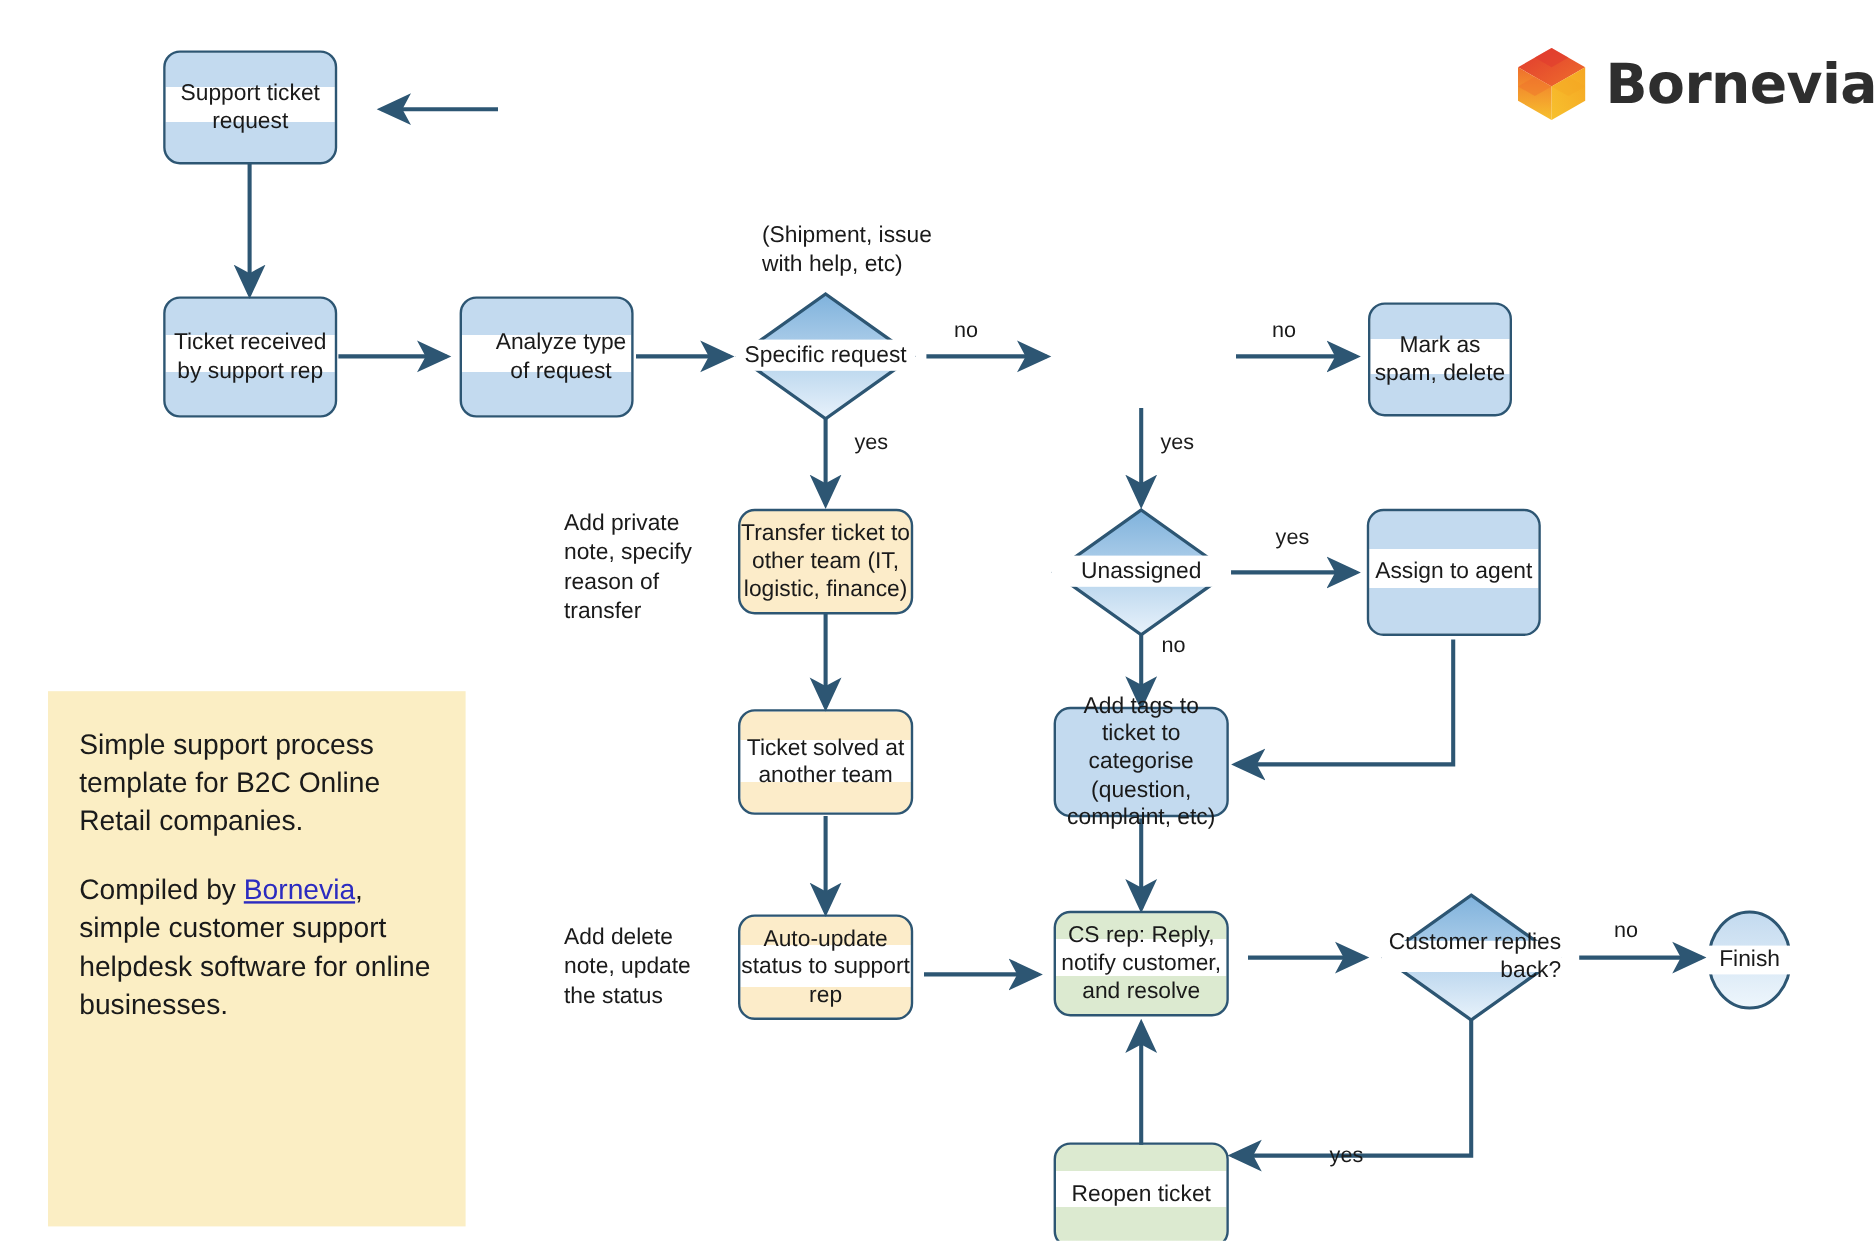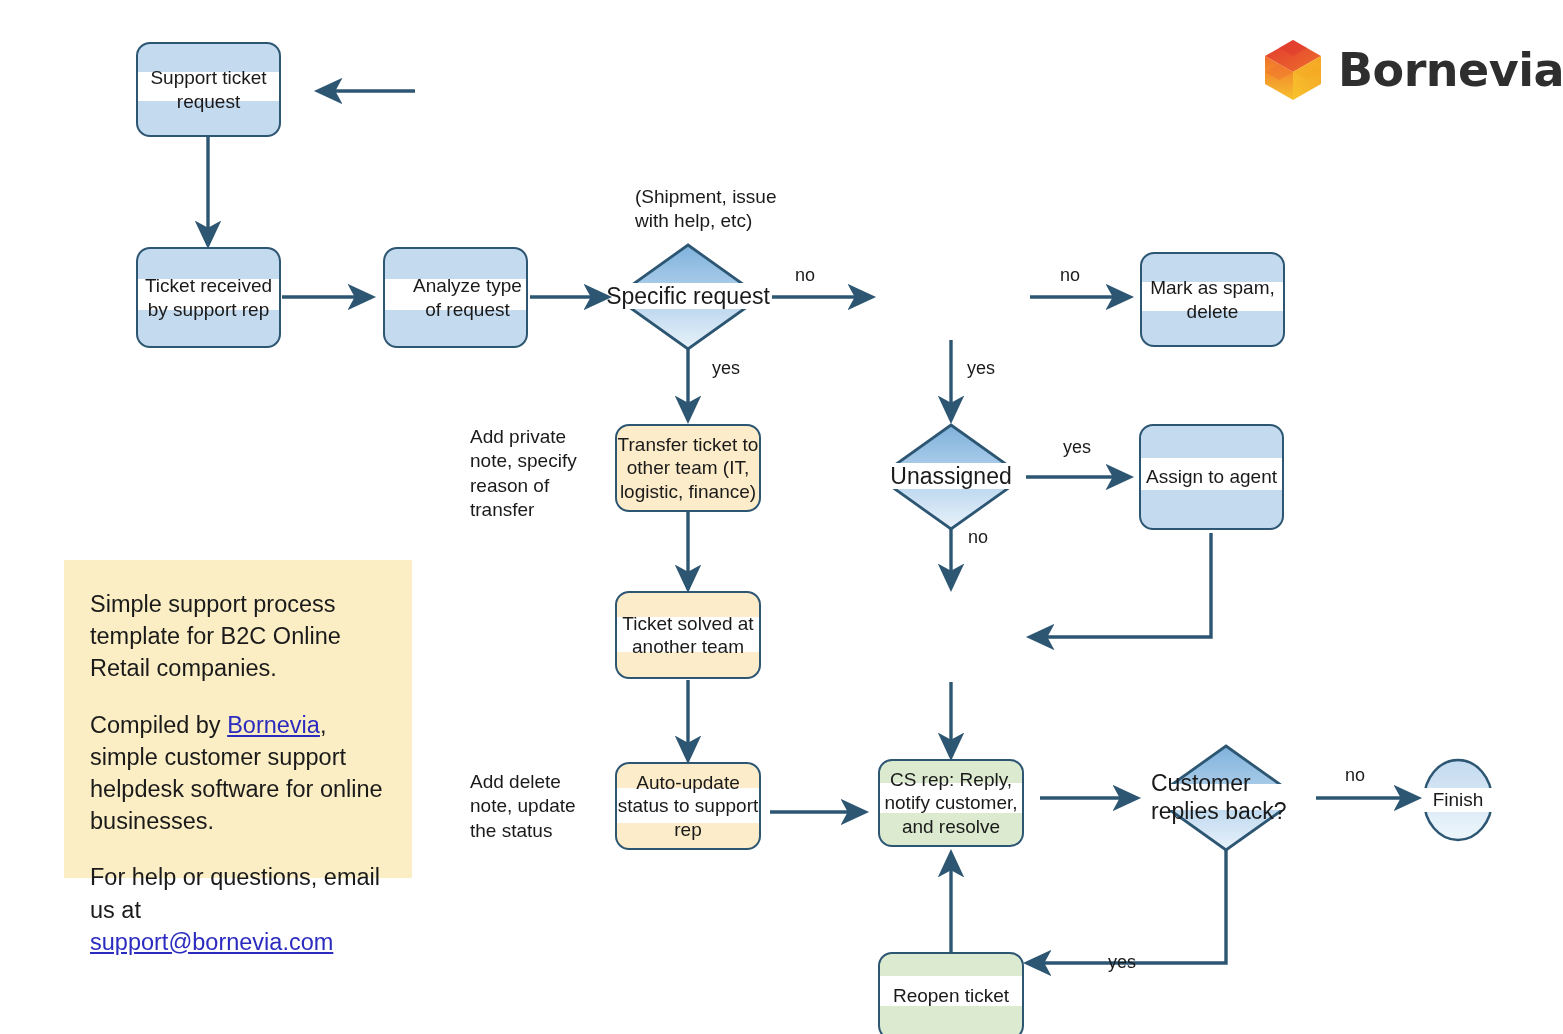--- a/index.html
+++ b/index.html
@@ -32,21 +32,21 @@
       linear-gradient(to bottom,
         #dcead0 0%, #dcead0 26%,
         #ffffff 26%, #ffffff 62%,
         #dcead0 62%, #dcead0 100%);}
   .proc.blue-solid{background:#c3daef;}
 
   
   .diamond{position:absolute;}
   .diamond svg{position:absolute;left:0;top:0;}
   .diamond .dlbl{position:absolute;left:50%;top:50%;transform:translate(-50%,-50%);
-        white-space:nowrap;text-align:left;font-size:23px;line-height:1.2;
+        white-space:nowrap;text-align:right;font-size:19px;line-height:1.2;
         background:transparent;}
 
   
   .term{position:absolute;}
   .term svg{position:absolute;left:0;top:0;}
   .term .tlbl{position:absolute;left:50%;top:50%;transform:translate(-50%,-50%);
         font-size:19px;white-space:nowrap;}
 
   
   .anno{position:absolute;font-size:19px;line-height:1.28;color:#1a1a1a;}
@@ -147,21 +147,21 @@
             <stop offset="100%" stop-color="#e8f2fb"></stop>
         </linearGradient>
       </defs>
       <polygon points="75,2 148,54 75,106 2,54" fill="url(#gD1)" stroke="#2d5673" stroke-width="2.8"></polygon>
       <rect x="0" y="40" width="150" height="26" fill="#ffffff"></rect>
     </svg>
     <span class="dlbl">Specific request</span>
   </div>
 
 
-  <div class="node proc blue" style="left:1140px;top:252px;width:145px;height:95px;border-radius:14px;">
+  <div class="node proc blue" style="left:1140px;top:252px;width:120px;height:95px;border-radius:14px;">
     <span class="lbl">Mark as spam, delete</span>
   </div>
 
   <div class="anno" style="left:470px;top:425px;width:135px;">
     <span>Add private note, specify reason of transfer</span>
   </div>
 
   <div class="node proc cream-solid" style="left:615px;top:424px;width:146px;height:88px;">
     <span class="lbl">Transfer ticket to other team (IT, logistic, finance)</span>
   </div>
@@ -175,20 +175,23 @@
   </div>
 
   <div class="node proc blue" style="left:1139px;top:424px;width:145px;height:106px;">
     <span class="lbl">Assign to agent</span>
   </div>
 
   <div class="node proc cream" style="left:615px;top:591px;width:146px;height:88px;">
     <span class="lbl">Ticket solved at another team</span>
   </div>
 
+  <div class="node proc blue-solid" style="left:878px;top:589px;width:146px;height:92px;">
+    <span class="lbl">Add tags to ticket to categorise (question, complaint, etc)</span>
+  </div>
 
   <div class="anno" style="left:470px;top:770px;width:135px;">
     <span>Add delete note, update the status</span>
   </div>
 
   <div class="node proc cream" style="left:615px;top:762px;width:146px;height:88px;">
     <span class="lbl">Auto-update status to support rep</span>
   </div>
 
   <div class="node proc green" style="left:878px;top:759px;width:146px;height:88px;">
@@ -223,24 +226,23 @@
 
   <div class="elabel" style="left:795px;top:265px;"><span>no</span></div>
   <div class="elabel" style="left:1060px;top:265px;"><span>no</span></div>
   <div class="elabel" style="left:712px;top:358px;"><span>yes</span></div>
   <div class="elabel" style="left:967px;top:358px;"><span>yes</span></div>
   <div class="elabel" style="left:1063px;top:437px;"><span>yes</span></div>
   <div class="elabel" style="left:968px;top:527px;"><span>no</span></div>
   <div class="elabel" style="left:1345px;top:765px;"><span>no</span></div>
   <div class="elabel" style="left:1108px;top:952px;"><span>yes</span></div>
 
-  <div class="note" style="left:40px;top:560px;width:348px;height:318px;margin-left:24px;">
+  <div class="note" style="left:40px;top:576px;width:348px;height:446px;">
     <p>Simple support process template for B2C Online Retail companies.</p>
     <p><span>Compiled by </span><a href="#">Bornevia</a><span>, simple customer support helpdesk software for online businesses.</span></p>
-    <p><span>For help or questions, email us at </span><a href="#">support@bornevia.com</a></p>
   </div>
 
   <div class="logo" style="left:1262px;top:38px;">
     <svg width="62" height="64" viewBox="0 0 62 64">
       <defs>
         <linearGradient id="lgA" x1="0" y1="0" x2="1" y2="1">
           <stop offset="0%" stop-color="#e0392f"></stop>
             <stop offset="100%" stop-color="#ef6f2c"></stop>
         </linearGradient>
         <linearGradient id="lgB" x1="0" y1="0" x2="0" y2="1">

